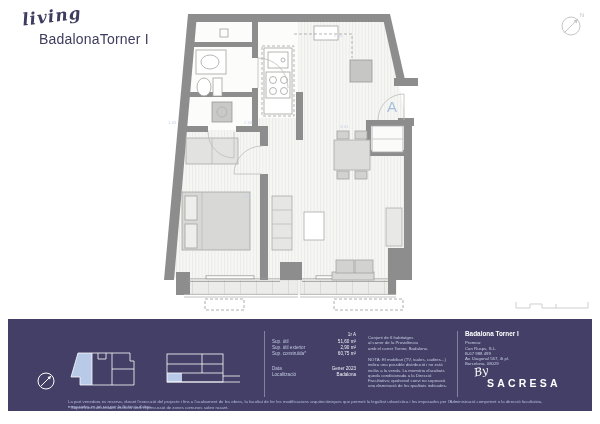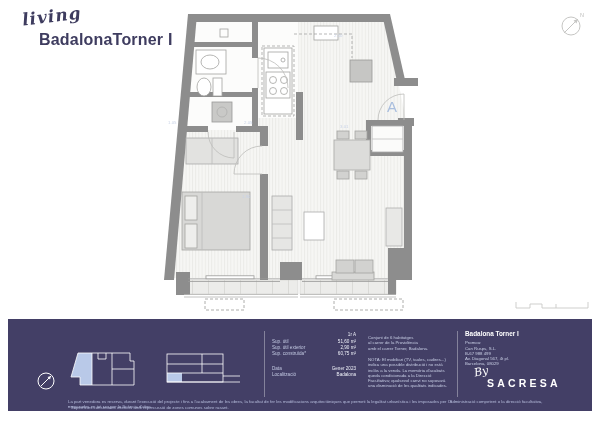--- a/index.html
+++ b/index.html
@@ -2,21 +2,21 @@
 <html><head>
 <meta charset="utf-8">
 <style>
   html,body{margin:0;padding:0;background:#e9e9e9;}
   .page{position:relative;width:600px;height:424px;background:#ffffff;overflow:hidden;
         font-family:"Liberation Sans", sans-serif;}
   .abs{position:absolute;}
   
   .script-logo{left:22px;top:6px;font-family:"DejaVu Serif", serif;font-style:italic;
                font-size:17px;color:#3e3c5f;transform:rotate(-7deg);letter-spacing:1px;font-weight:bold;}
-  .brand-name{left:39px;top:31px;font-size:16px;font-weight:bold;color:#3e3c5f;letter-spacing:.2px;text-align:center;}
+  .brand-name{left:39px;top:31px;font-size:14px;font-weight:normal;color:#3e3c5f;letter-spacing:.2px;text-align:center;}
   
   .footer{left:8px;top:319px;width:584px;height:92px;background:#433f66;color:#c3c9e2;}
   .vdiv{width:1px;background:rgba(255,255,255,.35);}
   .spec-row{position:absolute;left:256px;width:92px;font-size:4.6px;line-height:5.6px;}
   .spec-row .lbl{position:absolute;left:8px;top:0;color:#c3c9e2;}
   .spec-row .val{position:absolute;right:0;top:0;color:#eef0f8;text-align:right;}
   .desc{left:360px;width:84px;font-size:4.3px;line-height:5.3px;color:#c7cde4;white-space:pre-line;}
   .company-title{left:457px;top:11px;font-size:6.4px;font-weight:bold;color:#ffffff;}
   .company-line{position:absolute;left:457px;font-size:4.3px;color:#c9cfe5;line-height:5.2px;}
   .logo-by{left:466px;top:46px;font-family:"DejaVu Serif", serif;font-style:italic;font-size:11px;

